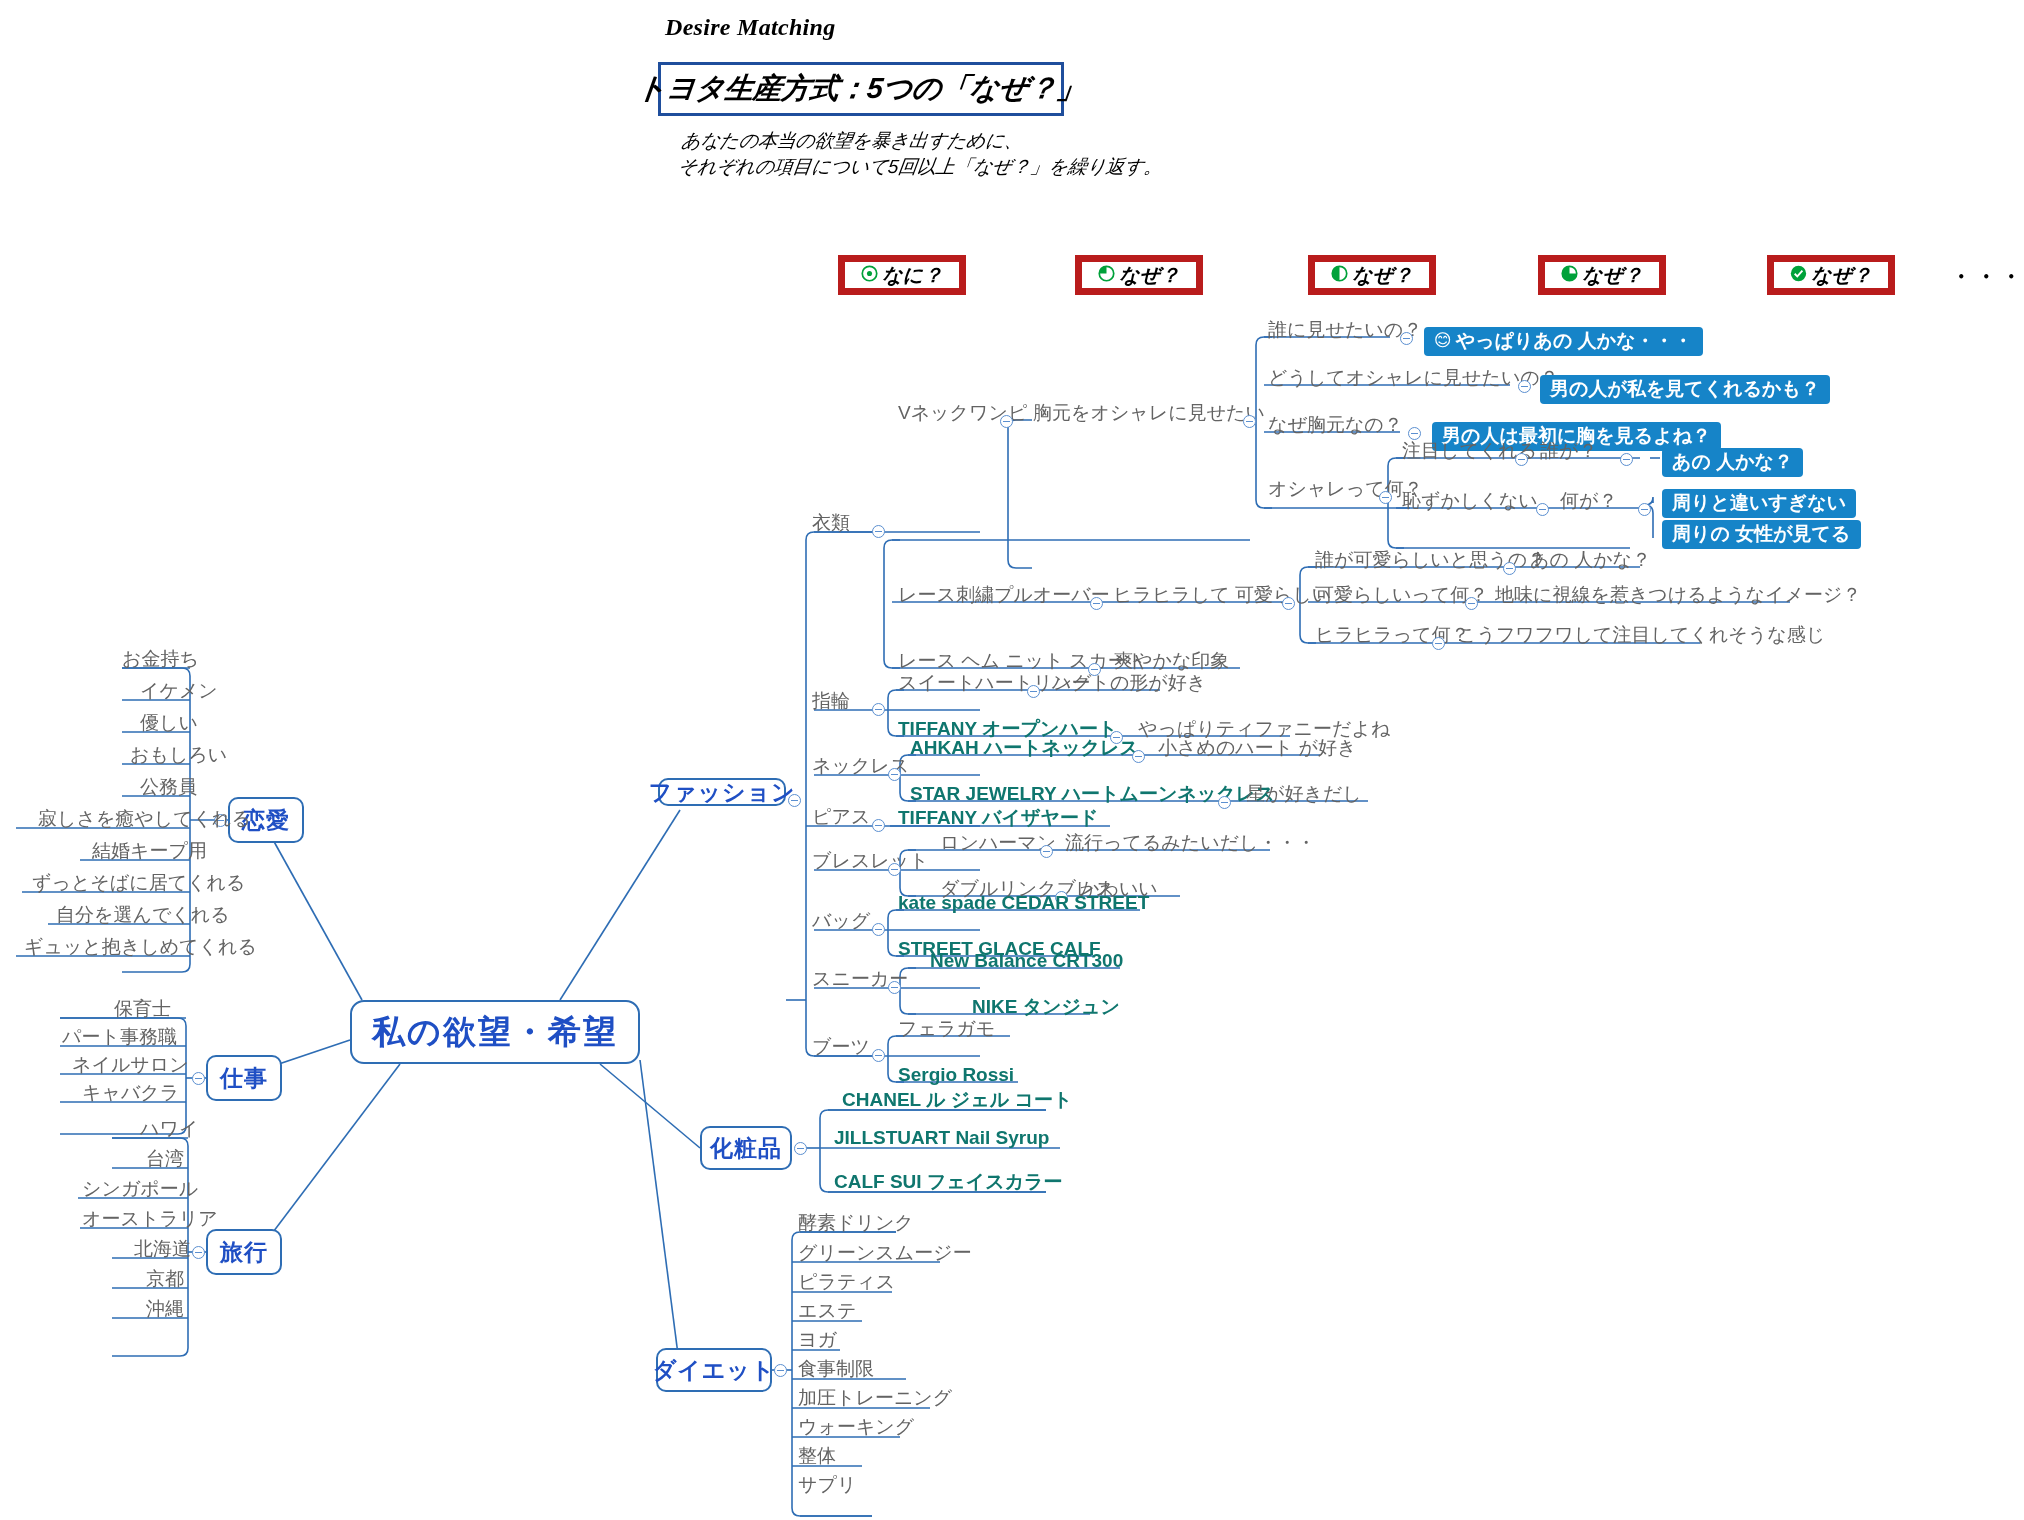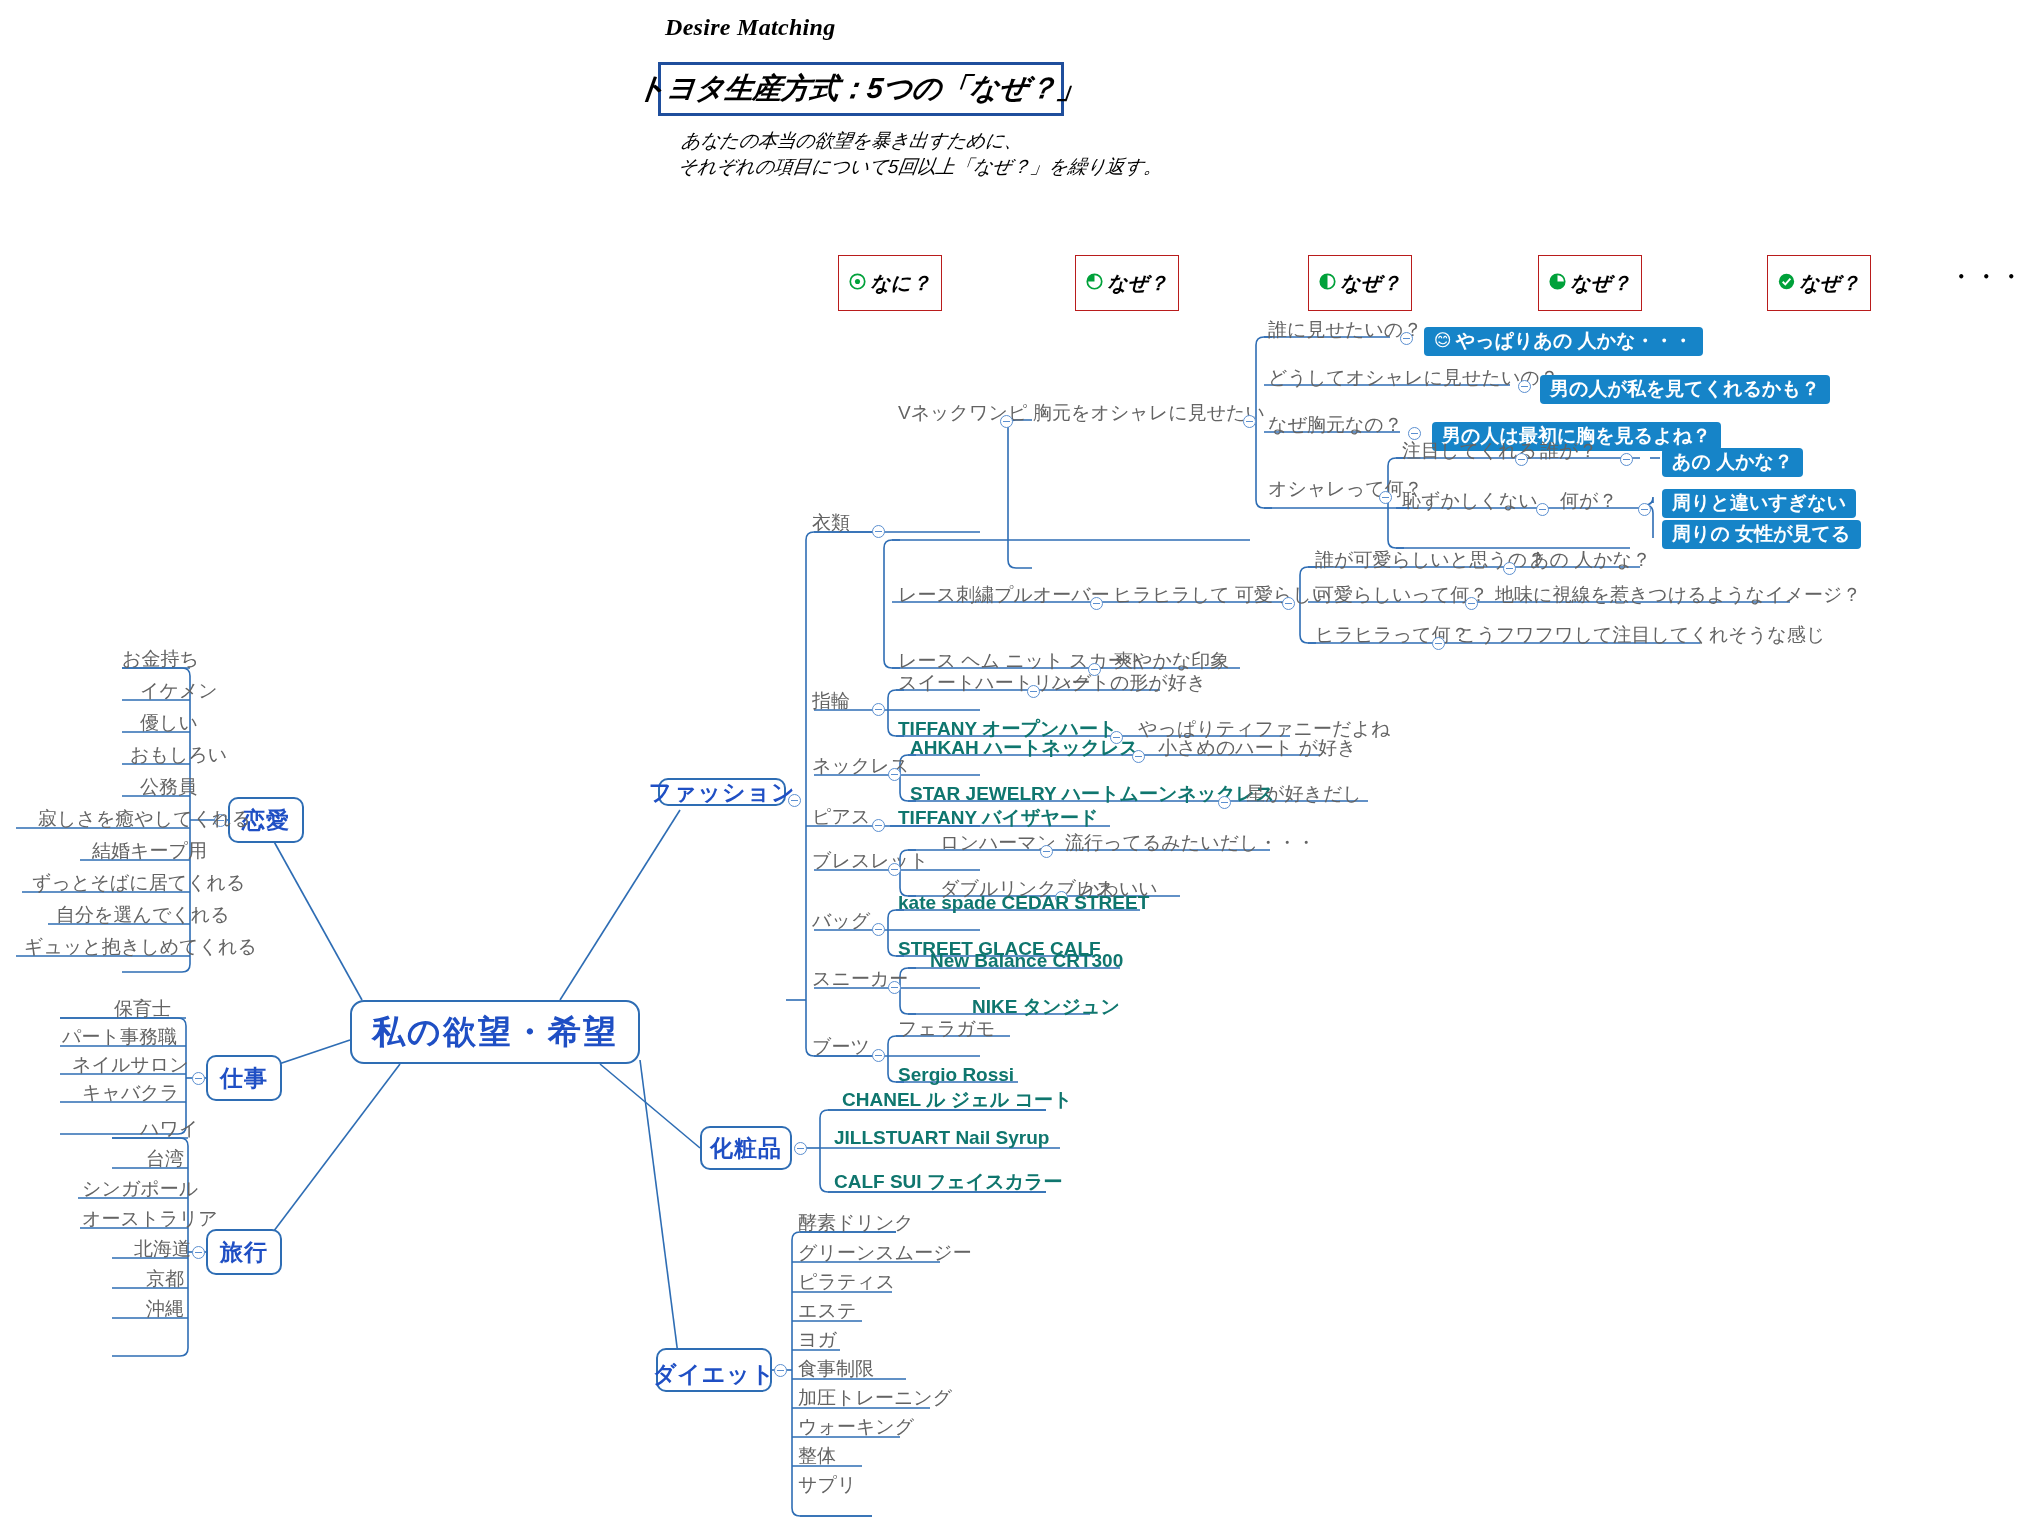--- a/index.html
+++ b/index.html
@@ -33,24 +33,24 @@
   }
   #subtitle{
     left:680px;top:128px;
     font-size:19px;font-style:italic;font-weight:500;color:#000;
     line-height:1.35;letter-spacing:-.3px;
     transform:skewX(-7deg);
   }
 
   
   .why-badge{
-    border:1px solid #b91c1c;background:#fff;
-    height:56px;box-sizing:border-box;
+    border:7px solid #b91c1c;background:#fff;
+    height:40px;box-sizing:border-box;
     display:flex;align-items:center;gap:4px;
-    padding:0 10px;
+    padding:0 16px;
     font-size:20px;font-weight:bold;font-style:italic;color:#000;
     white-space:nowrap;
   }
   .why-badge .pie{flex:0 0 auto;}
   #why-dots{
     left:1950px;top:262px;
     font-size:22px;font-weight:bold;color:#000;letter-spacing:3px;
   }
 
   
@@ -322,21 +322,21 @@
 <div class="abs main-node cat-node" style="left:658px;top:778px;width:128px;height:28px;">
   <span>ファッション</span>
 </div>
 <div class="abs knob" style="left:788px;top:794px;"></div>
 
 <div class="abs main-node cat-node" style="left:700px;top:1126px;width:92px;height:44px;">
   <span>化粧品</span>
 </div>
 <div class="abs knob" style="left:794px;top:1142px;"></div>
 
-<div class="abs main-node cat-node" style="left:656px;top:1348px;width:116px;height:44px;align-items:flex-end;">
+<div class="abs main-node cat-node" style="left:656px;top:1348px;width:116px;height:44px;">
   <span>ダイエット</span>
 </div>
 <div class="abs knob" style="left:774px;top:1364px;"></div>
 
 <div class="abs leaf" style="left:122px;top:649px;">お金持ち</div>
 <div class="abs leaf" style="left:140px;top:681px;">イケメン</div>
 <div class="abs leaf" style="left:140px;top:713px;">優しい</div>
 <div class="abs leaf" style="left:130px;top:745px;">おもしろい</div>
 <div class="abs leaf" style="left:140px;top:777px;">公務員</div>
 <div class="abs leaf" style="left:38px;top:809px;">寂しさを癒やしてくれる</div>

